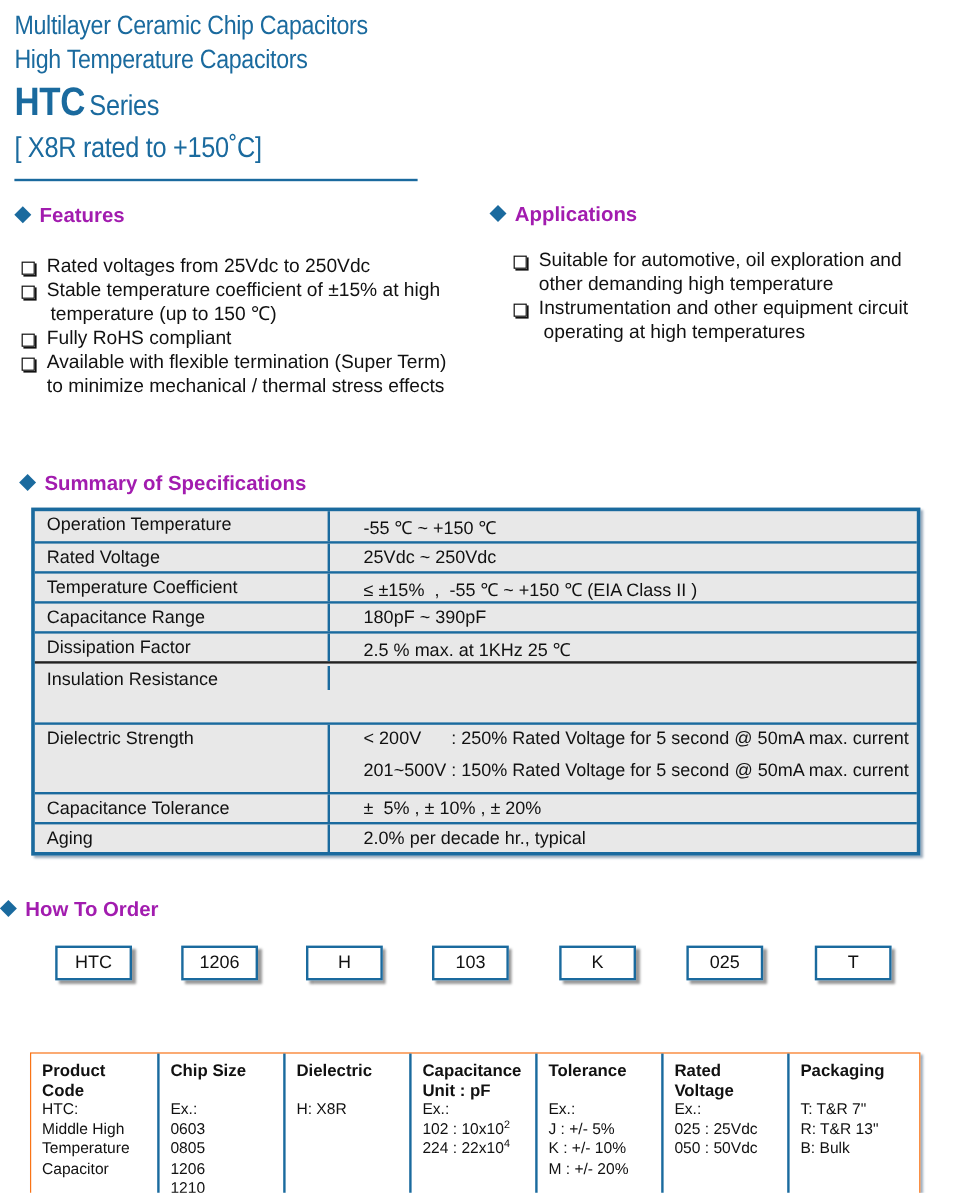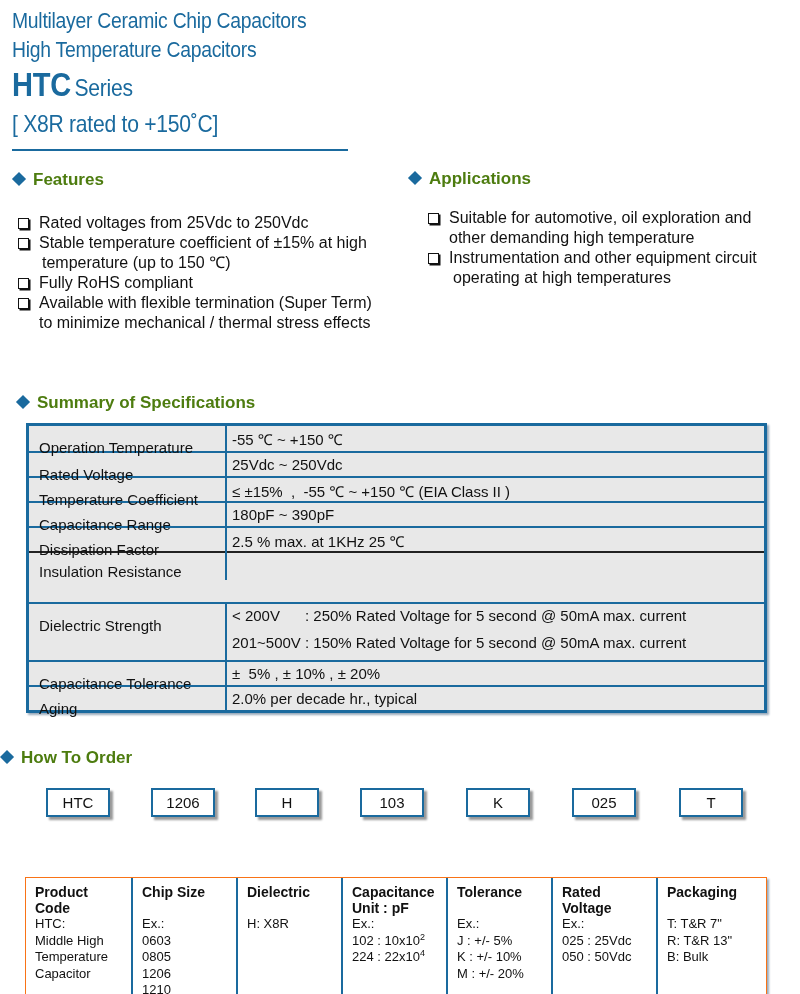--- a/index.html
+++ b/index.html
@@ -8,36 +8,36 @@
 
     .hdr { position: absolute; left: 12px; color: #1a6a9e; font-family: "Liberation Sans", sans-serif; letter-spacing: -0.3px; }
     .hdr-line1 { top: 8px; font-size: 22px; transform: scaleX(0.88); transform-origin: left; white-space: nowrap; }
     .hdr-line2 { top: 37px; font-size: 22px; transform: scaleX(0.88); transform-origin: left; white-space: nowrap; }
     .hdr-series { top: 66px; white-space: nowrap; transform: scaleX(0.88); transform-origin: left; }
     .hdr-series .big { font-size: 33px; font-weight: bold; }
     .hdr-series .small { font-size: 24px; margin-left: 4px; }
     .hdr-rating { top: 110px; font-size: 24px; transform: scaleX(0.88); transform-origin: left; white-space: nowrap; }
     .hdr-rule { position: absolute; left: 12px; top: 149px; width: 336px; height: 2px; background: #1a6a9e; }
 
-    .sec-title { position: absolute; color: #4d7c0f; font-weight: bold; font-size: 17px; white-space: nowrap; }
+    .sec-title { position: absolute; color: #a21caf; font-weight: bold; font-size: 17px; white-space: nowrap; }
     .sec-title .diamond { display: inline-block; width: 10px; height: 10px; background: #1a6a9e; transform: rotate(45deg); margin-right: 9px; position: relative; top: -1px; }
 
     .bullets { position: absolute; font-size: 16px; line-height: 20px; color: #111; }
     .bullets li { list-style: none; position: relative; padding-left: 21px; }
     .bullets li .box { position: absolute; left: 0; top: 5px; width: 11px; height: 11px; border: 1.5px solid #111; box-shadow: 1.5px 1.5px 0 #111; }
     .bullets .cont { display: block; }
     .feat li .cont { padding-left: 3px; }
 
     
     .spec-wrap { position: absolute; left: 26px; top: 423px; width: 741px; border: 3px solid #1a6a9e; box-shadow: 2px 2px 2px #9ab; background: #e8e8e8; }
     .spec-row { display: flex; border-top: 2px solid #1a6a9e; font-size: 15px; }
     .spec-row:first-child { border-top: none; }
     .spec-row.dark-top { border-top: 2px solid #222; align-items: center; }
-    .spec-row .k { width: 198px; padding: 13px 0 0 10px; border-right: 2px solid #1a6a9e; }
-    .spec-row .v { flex: 1; padding: 3px 0 0 5px; }
+    .spec-row .k { width: 246px; padding: 3px 0 0 10px; border-right: 2px solid #1a6a9e; }
+    .spec-row .v { flex: 1; padding: 3px 0 0 28px; }
     .spec-row .v .line { display: block; }
     .r24 { height: 25px; }
     .r-dielectric { height: 58px; margin-top: 26px; }
     .r-dielectric .v .line + .line { margin-top: 10px; }
 
     
     .obox { position: absolute; top: 788px; width: 64px; height: 29px; border: 2px solid #1a6a9e; background: #fff; box-shadow: 3px 3px 2px #999; font-size: 15px; text-align: center; line-height: 25px; }
 
     .order-table { position: absolute; left: 25px; top: 833px; width: 742px; height: 152px; border: 1px solid #f97316; box-shadow: 2px 2px 2px #9ab; display: flex; background: #fff; margin-top: 44px; }
     .order-col { width: 105px; border-left: 2px solid #1a6a9e; padding: 6px 0 0 9px; font-size: 13px; line-height: 16.5px; }

